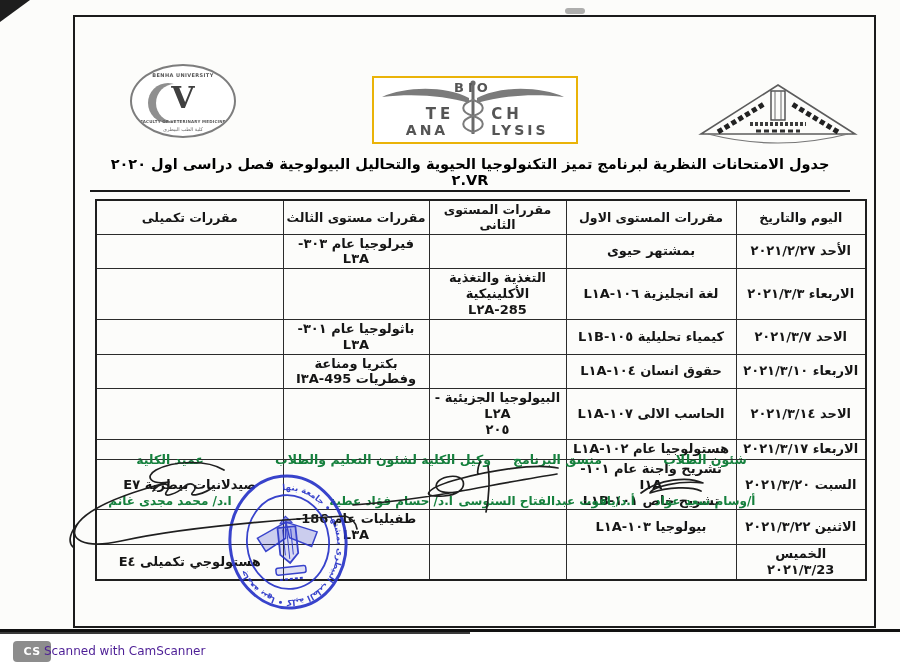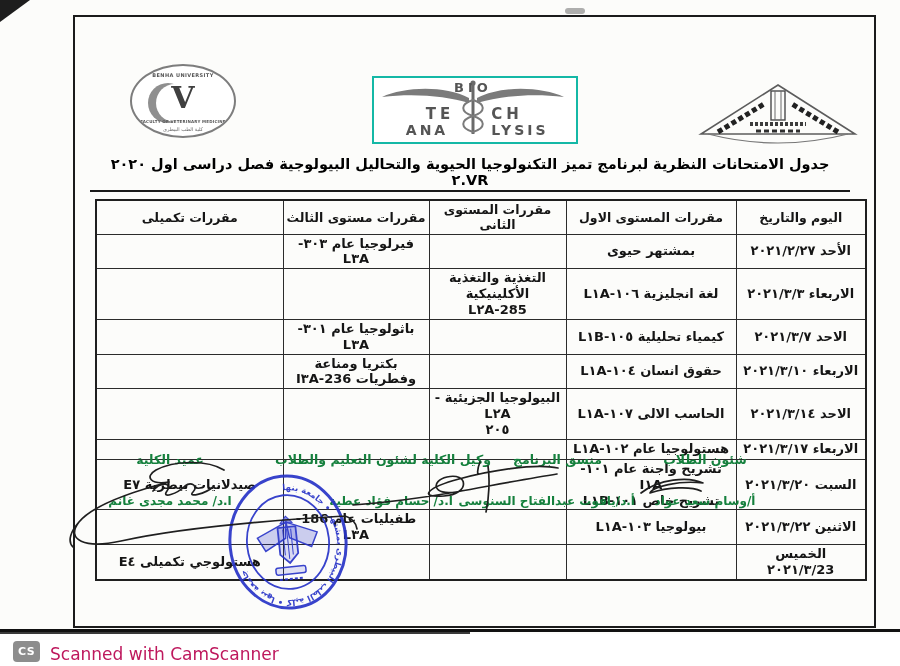--- a/index.html
+++ b/index.html
@@ -28,21 +28,21 @@
   .oval .crescent::after{content:"";position:absolute;left:8px;top:1px;width:38px;height:38px;
                   border-radius:50%;background:#fff;}
   .oval .v-letter{position:absolute;left:0;right:0;top:14px;font-family:"DejaVu Serif",serif;
                   font-size:30px;font-weight:bold;color:#404040;}
   .oval .arc-bottom{position:absolute;bottom:12px;left:4px;right:4px;font-size:4px;color:#555;
                   letter-spacing:.2px;font-weight:bold;}
   .oval .arabic-line{position:absolute;bottom:4px;left:0;right:0;font-size:5px;color:#666;}
 
   
   .logo-center{position:absolute;left:372px;top:76px;width:202px;height:64px;
-               border:2px solid #14b8a6;background:#fff;}
+               border:2px solid #eab308;background:#fff;}
   
   .logo-right{position:absolute;left:692px;top:82px;width:172px;height:62px;}
 
   .doc-title{position:absolute;left:90px;top:156px;width:760px;text-align:center;direction:rtl;}
   .doc-title span{display:inline-block;font-size:14.5px;font-weight:bold;color:#000000;
                   border-bottom:2px solid #1a1a1a;padding-bottom:2px;}
 
   
   .exam-table{position:absolute;left:95px;top:199px;width:770px;border-collapse:collapse;
               table-layout:fixed;direction:rtl;}
@@ -60,24 +60,24 @@
   .sig-1{left:630px;width:150px;}
   .sig-2{left:480px;width:155px;}
   .sig-3{left:291px;width:200px;}
   .sig-4{left:95px;width:150px;}
 
   .stamp-svg{position:absolute;left:218px;top:467px;width:140px;height:150px;opacity:.92;}
   .ink-svg{position:absolute;left:0;top:0;width:900px;height:666px;pointer-events:none;}
 
   
   .cam-bar{position:absolute;left:0;top:634px;width:900px;height:32px;background:#ffffff;}
-  .cs-icon{position:absolute;left:13px;top:7px;width:27px;height:21px;background:#8d8d8d;
+  .cs-icon{position:absolute;left:13px;top:7px;width:38px;height:21px;background:#8d8d8d;
            border-radius:4px;color:#fff;font-weight:bold;font-size:11px;text-align:center;
            line-height:21px;letter-spacing:.5px;}
-  .cam-text{position:absolute;left:50px;top:10px;font-size:17px;color:#be185d;}
+  .cam-text{position:absolute;left:44px;top:10px;font-size:12px;color:#4c1d95;}
 </style>
 </head>
 <body>
 
 <div class="page">
 
   <div class="corner-fold"></div>
   <div class="top-smudge"></div>
   <div class="frame"></div>
 
@@ -162,21 +162,21 @@
           <td>الاحد ٢٠٢١/٣/٧</td>
           <td>كيمياء تحليلية ١٠٥-L١B</td>
           <td></td>
           <td>باثولوجيا عام ٣٠١-L٣A</td>
           <td></td>
         </tr>
         <tr>
           <td>الاربعاء ٢٠٢١/٣/١٠</td>
           <td>حقوق انسان ١٠٤-L١A</td>
           <td></td>
-          <td>بكتريا ومناعة وفطريات 236-I٣A</td>
+          <td>بكتريا ومناعة وفطريات 495-I٣A</td>
           <td></td>
         </tr>
         <tr>
           <td>الاحد ٢٠٢١/٣/١٤</td>
           <td>الحاسب الالى ١٠٧-L١A</td>
           <td>البيولوجيا الجزيئية -L٢A
 ٢٠٥</td>
           <td></td>
           <td></td>
         </tr>

